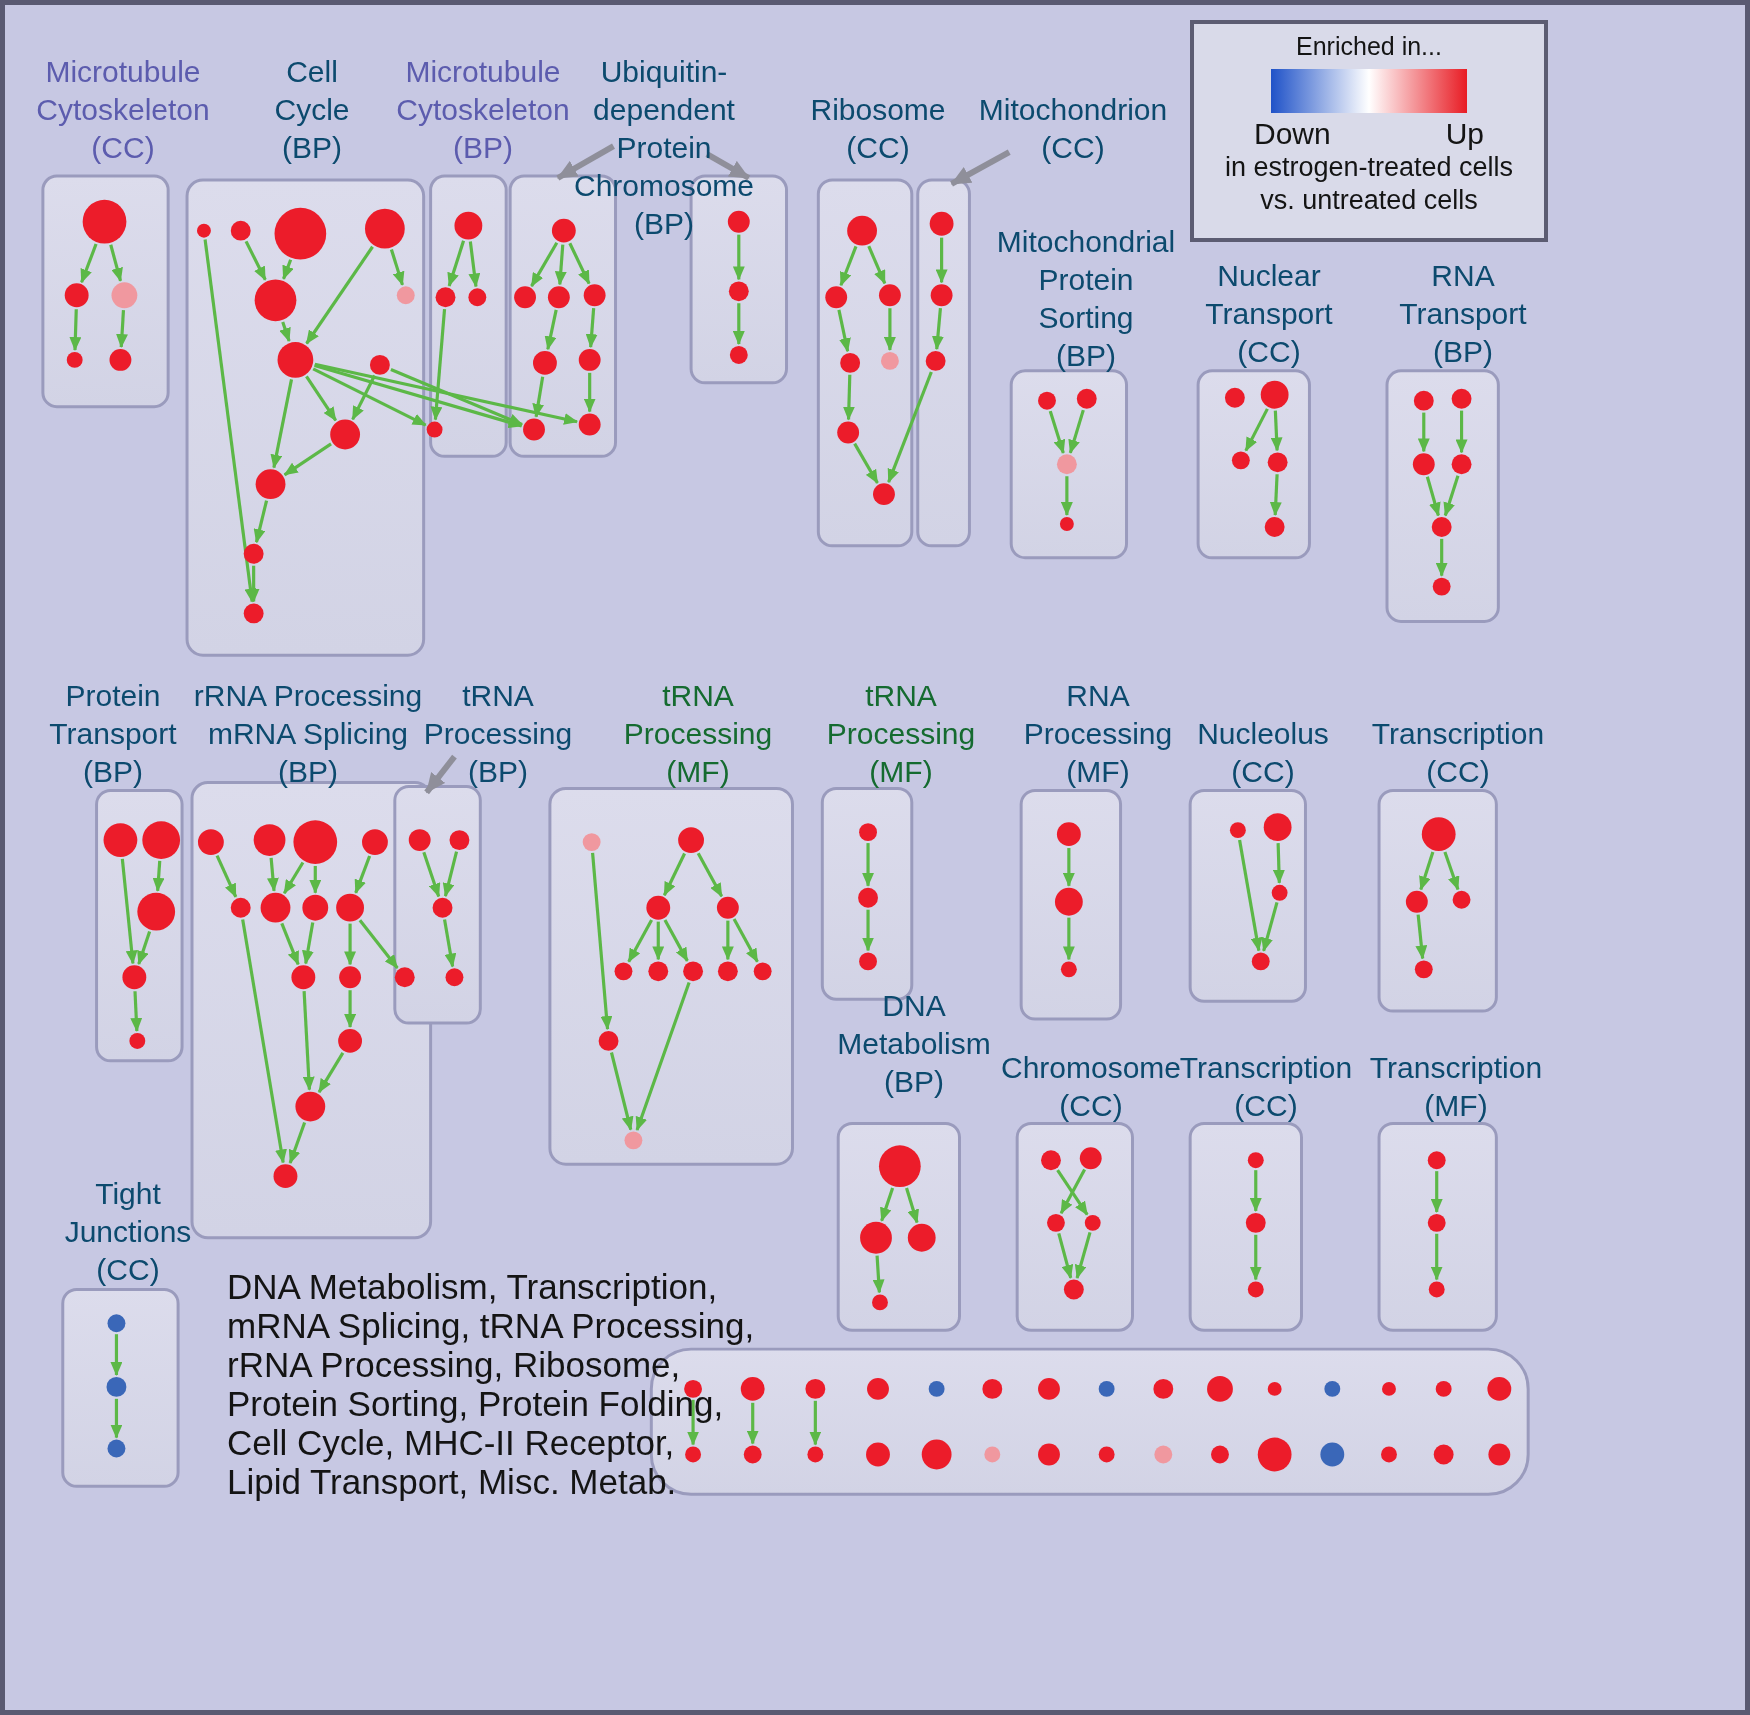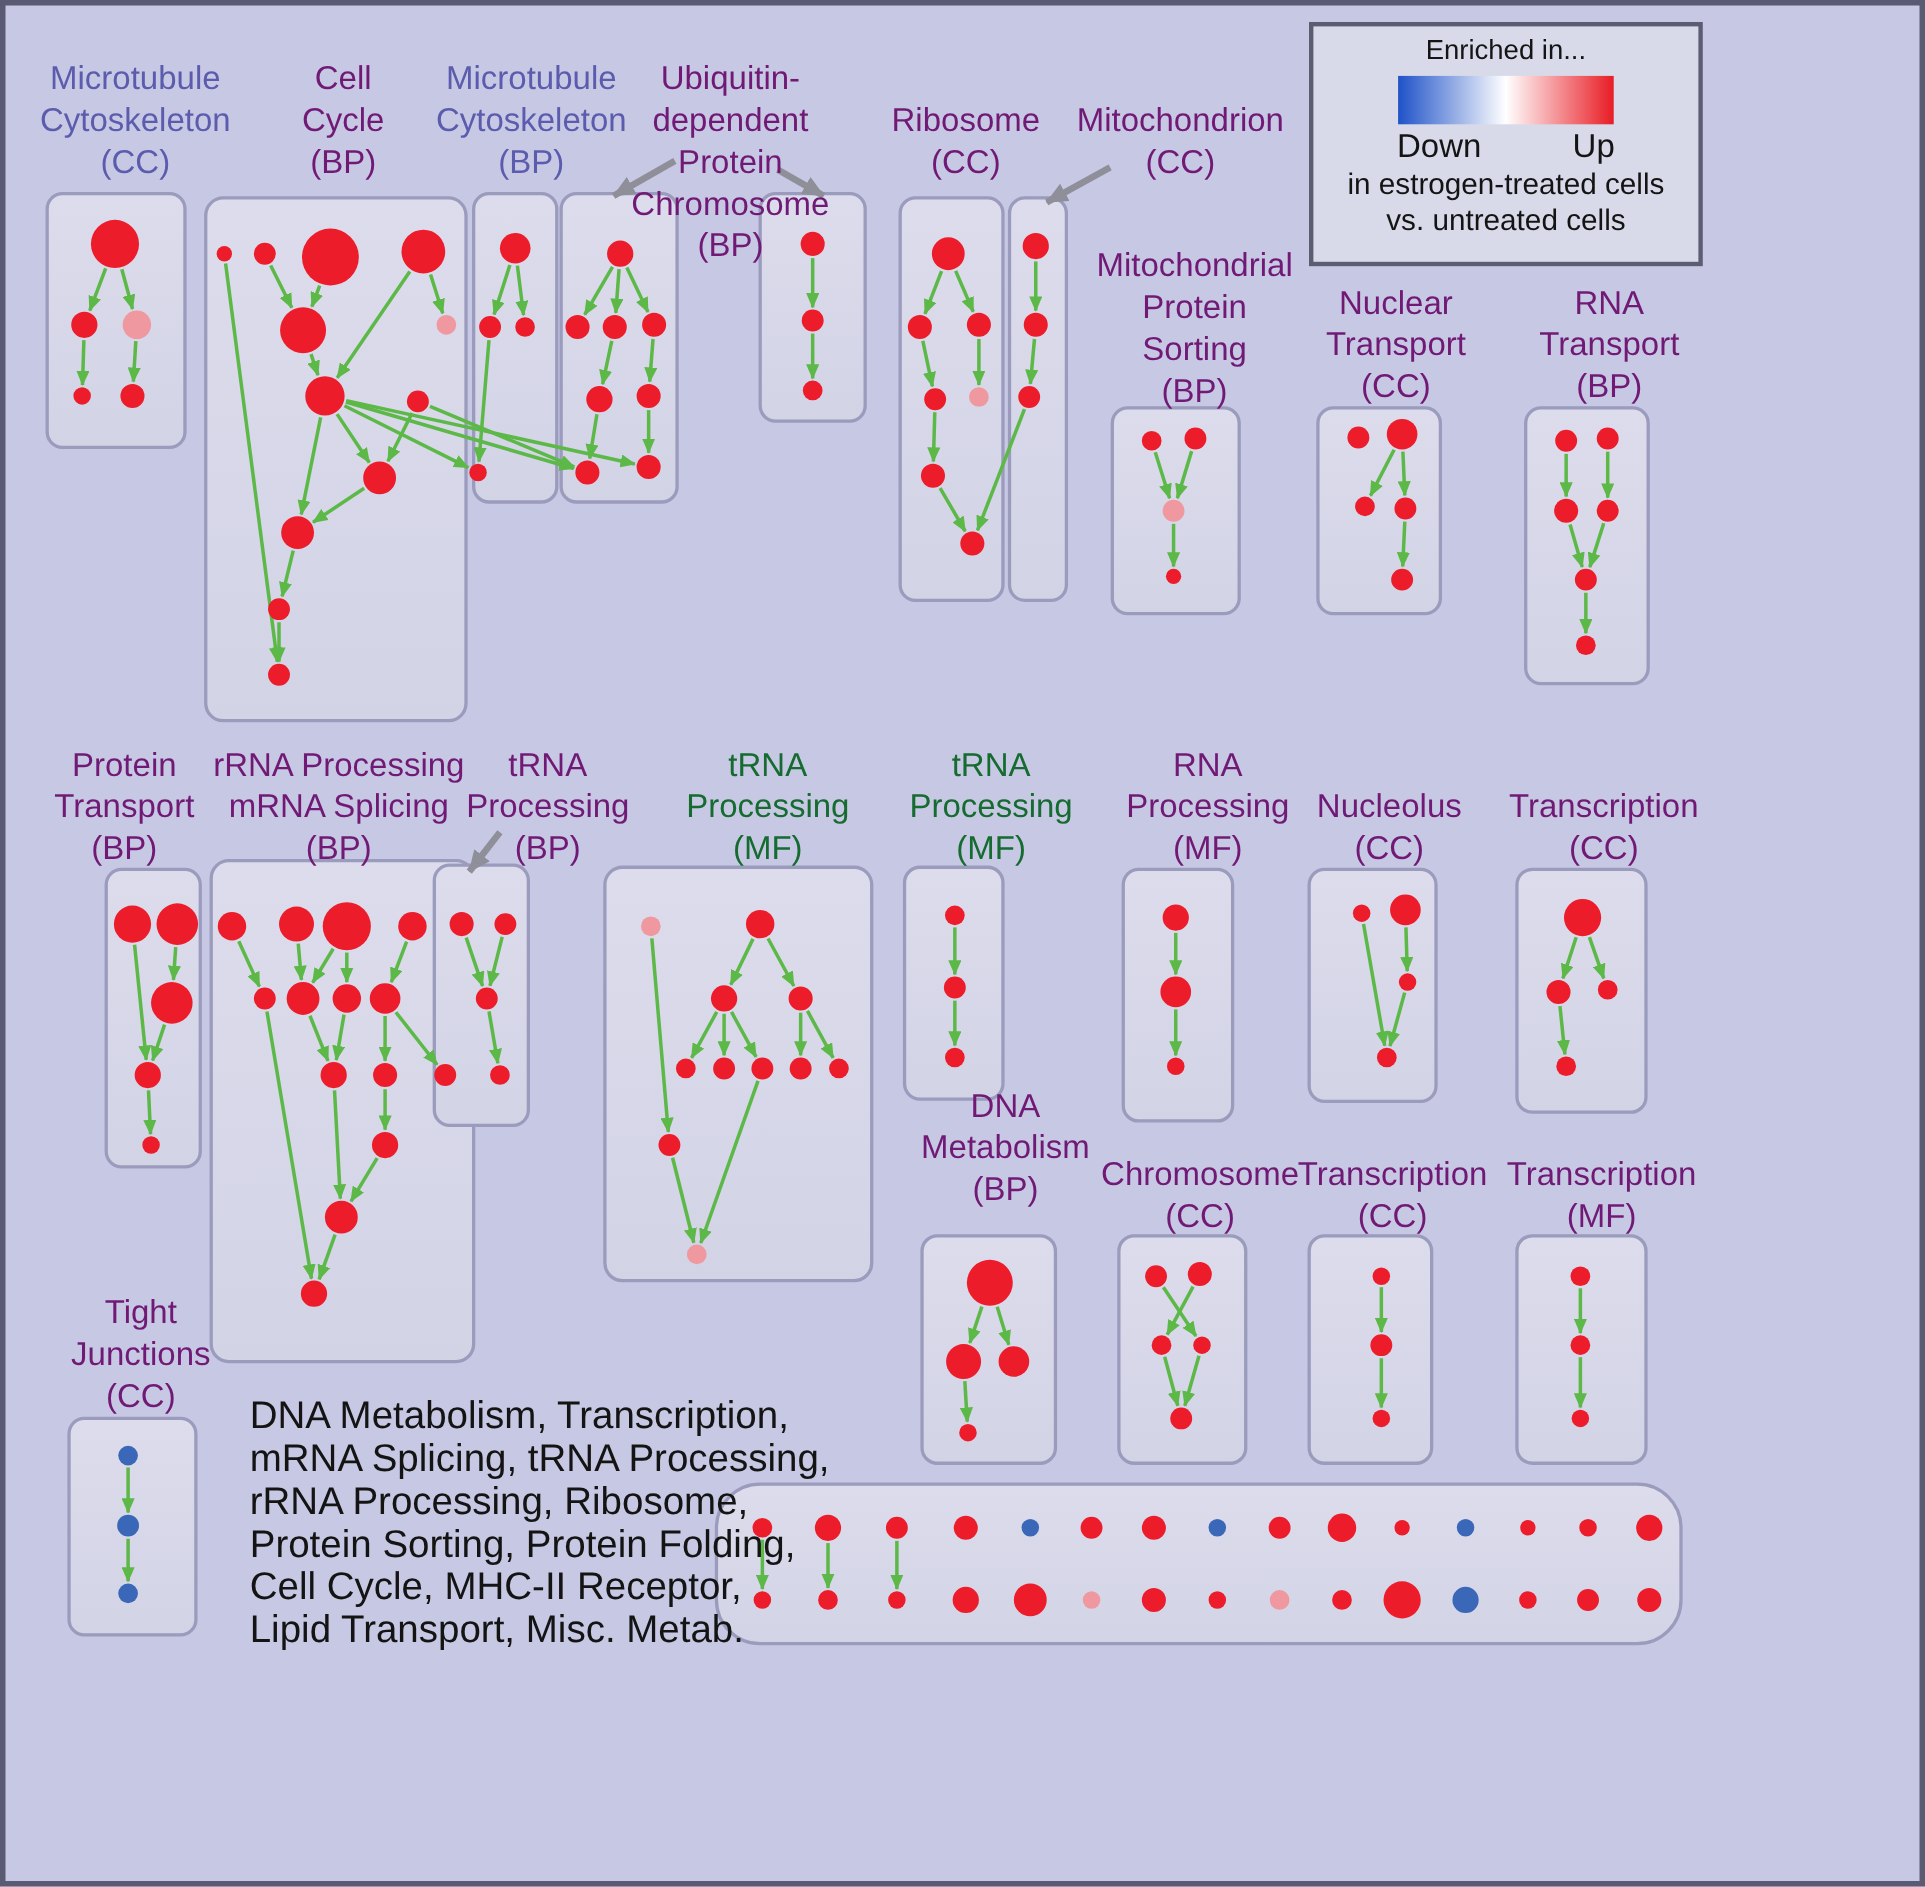--- a/index.html
+++ b/index.html
@@ -10,31 +10,31 @@
     border:5px solid #5a5a72;
     overflow:hidden;
     font-family:"Liberation Sans", sans-serif;
   }
   svg#diagram{position:absolute;left:0;top:0;width:100%;height:100%;}
   #labels{position:absolute;left:0;top:0;width:100%;height:100%;pointer-events:none;margin-left:11px;}
   .cluster-label{
     position:absolute;transform:translateX(-50%);
     text-align:center;font-size:30px;line-height:38px;white-space:nowrap;
   }
-  .cluster-label.black{color:#701a75}
+  .cluster-label.black{color:#0c4a6e}
   .cluster-label.blue{color:#5c5cae}
   .cluster-label.green{color:#156b30}
   .legend{
     position:absolute;left:1185px;top:15px;width:358px;height:222px;
     box-sizing:border-box;background:#d9dae9;border:4px solid #5c5c72;
     text-align:center;color:#141414;
   }
   .legend-title{font-size:25px;margin-top:8px;}
   .legend-gradient{width:196px;height:44px;margin:8px auto 4px auto;}
-  .legend-downup{display:flex;justify-content:space-between;padding:0 76px;font-size:30px;gap:48px;}
+  .legend-downup{display:flex;justify-content:space-between;padding:0 60px;font-size:30px;gap:48px;}
   .legend-sub{font-size:27px;line-height:33px;}
   .misc-list{
     position:absolute;left:222px;top:1262px;
     font-size:35px;line-height:39px;color:#141414;white-space:nowrap;
   }
 </style>
 </head>
 <body>
 
 <div class="canvas" style="background: rgb(199, 200, 227); border-color: rgb(90, 90, 114);">

